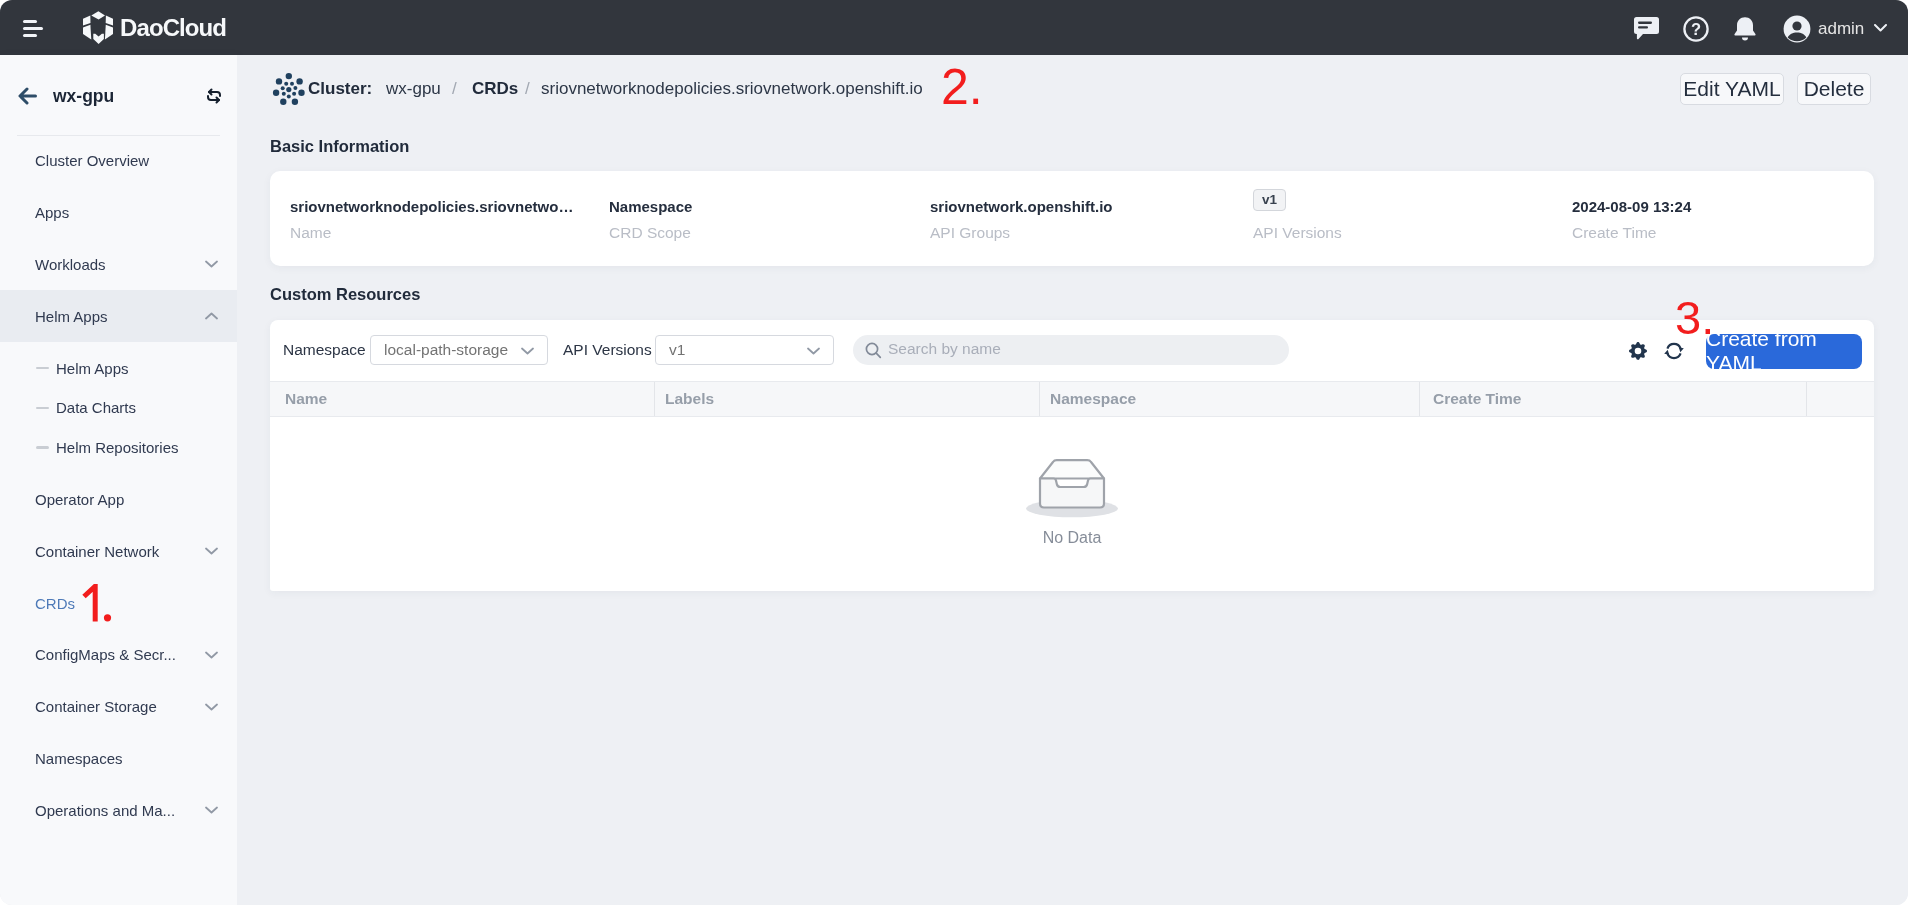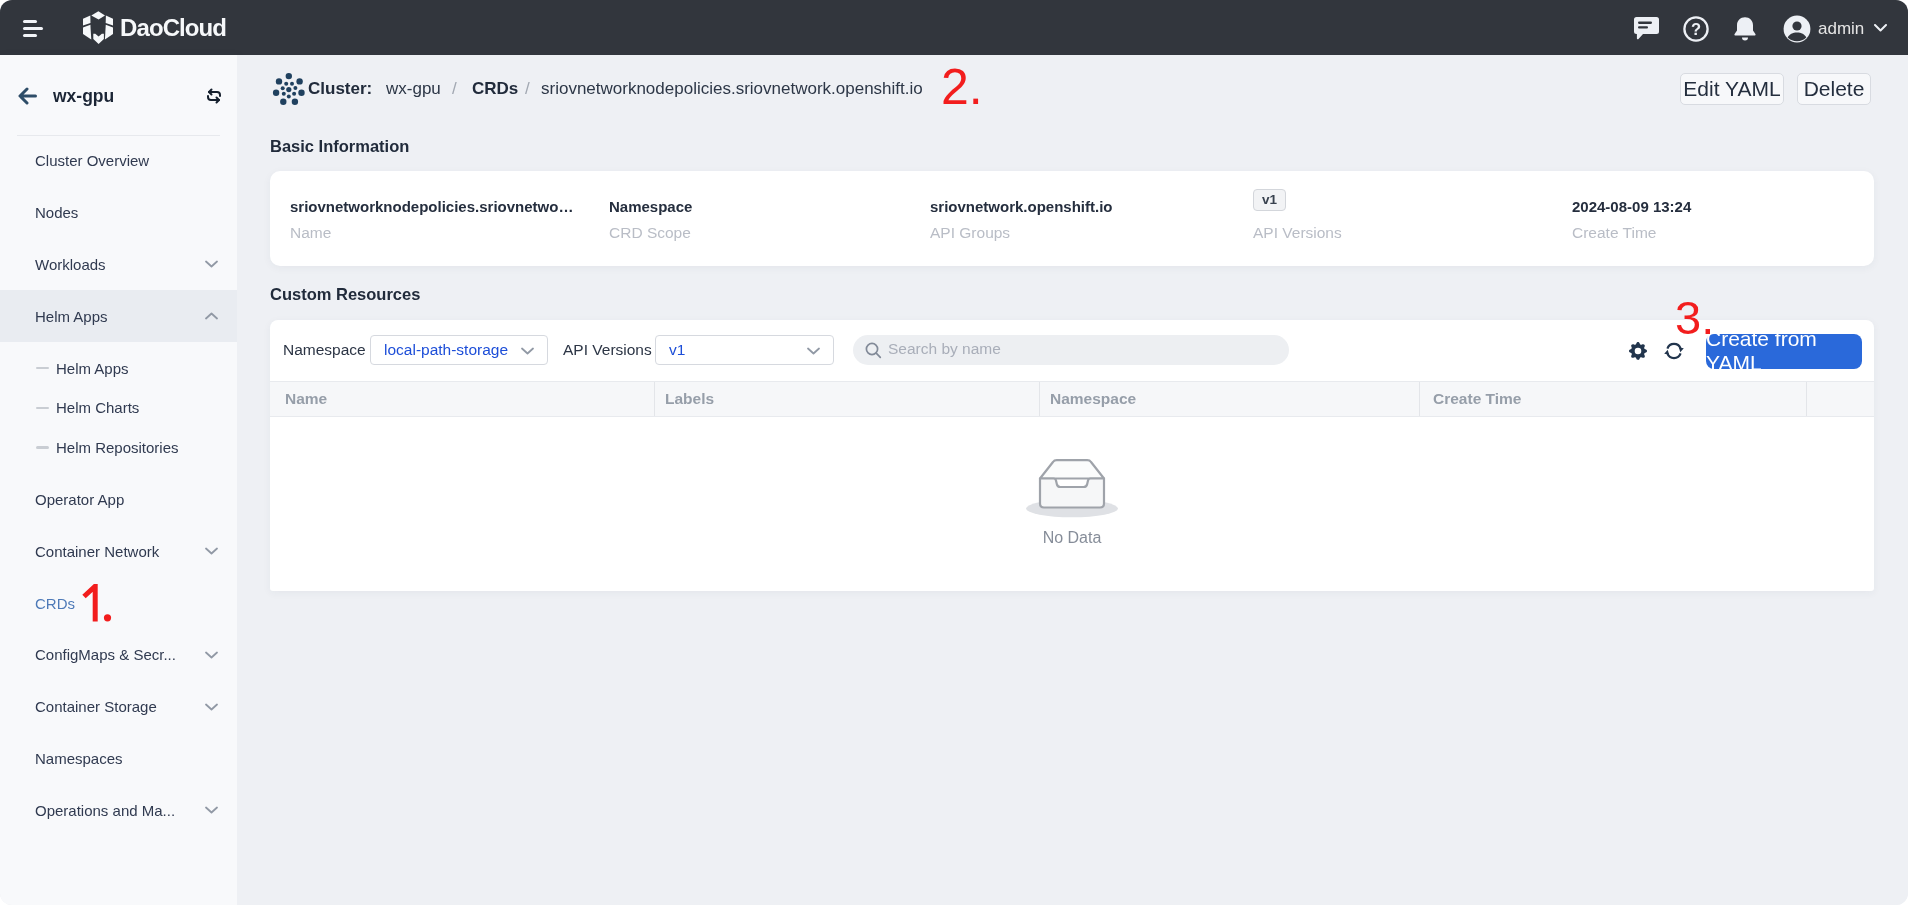--- a/index.html
+++ b/index.html
@@ -27,21 +27,21 @@
 .bc { position:absolute; top:11px; left:33px; right:33px; height:46px; }
 .bc-item { position:absolute; top:50%; transform:translateY(-50%); font-size:17px; color:#2d3747; white-space:nowrap; }
 .bold { font-weight:bold; color:#212b3b; }
 .slash { color:#a2a8b2; }
 .btn { position:absolute; height:32px; border:1px solid #d8dbe1; border-radius:5px; background:rgba(255,255,255,0.5); font-size:21px; color:#242e3e; display:flex; align-items:center; justify-content:center; }
 .h2 { position:absolute; left:33px; font-size:16.5px; font-weight:bold; color:#212b3b; }
 .card { position:absolute; left:33px; width:1604px; background:#fff; border-radius:10px; box-shadow:0 2px 8px rgba(40,50,70,0.05); }
 .f-val { position:absolute; top:27px; font-size:15px; font-weight:bold; color:#252e3e; white-space:nowrap; }
 .f-lab { position:absolute; top:53px; font-size:15.5px; color:#b9bdc6; white-space:nowrap; }
 .chip { display:inline-block; border:1px solid #d3d6db; background:#f2f3f5; border-radius:4px; font-size:13.5px; font-weight:bold; color:#39424f; padding:2px 8px 3px; position:relative; top:-4px; }
-.sel-box { position:absolute; height:30px; background:#fff; border:1px solid #d6d9df; border-radius:4px; font-size:15.5px; color:#1d4ed8; display:flex; align-items:center; padding-left:13px; }
+.sel-box { position:absolute; height:30px; background:#fff; border:1px solid #d6d9df; border-radius:4px; font-size:15.5px; color:#737373; display:flex; align-items:center; padding-left:13px; }
 .lab { position:absolute; font-size:15.5px; color:#2c3545; white-space:nowrap; }
 .search { position:absolute; left:583px; top:14.5px; width:436px; height:30px; background:#edeff2; border-radius:15px; }
 .search span { position:absolute; left:35px; top:5px; font-size:15.5px; color:#a9aeb9; }
 .cbtn { position:absolute; left:1436px; top:13.5px; width:156px; height:35.5px; background:#2a69da; border-radius:8px; color:#fff; font-size:21px; display:flex; align-items:center; justify-content:center; }
 .thead { position:absolute; left:0; right:0; top:61px; height:36px; background:#f6f7f9; border-top:1px solid #e8eaee; border-bottom:1px solid #e8eaee; }
 .th { position:absolute; top:0; height:100%; display:flex; align-items:center; font-size:15.5px; font-weight:bold; color:#969ea9; }
 .vsep { position:absolute; top:0; bottom:0; width:1px; background:#e3e5e9; }
 .ann { position:absolute; color:#f21d1d; font-size:50px; }
 .nodata { position:absolute; left:802px; top:138px; width:0; }
 </style>
@@ -100,30 +100,30 @@
     <div style="position:absolute;left:53px;top:31px;font-size:17.5px;font-weight:bold;color:#1b2535;">wx-gpu</div>
     <svg style="position:absolute;left:205px;top:31.5px;" width="18" height="18" viewBox="0 0 18 18">
       <path d="M4 5 h8 a3 3 0 0 1 3 3 v1" fill="none" stroke="#16202e" stroke-width="2" stroke-linecap="round"></path>
       <path d="M6.5 2.5 L4 5 L6.5 7.5" fill="none" stroke="#16202e" stroke-width="2" stroke-linecap="round" stroke-linejoin="round"></path>
       <path d="M14 13 H6 a3 3 0 0 1 -3 -3 V9" fill="none" stroke="#16202e" stroke-width="2" stroke-linecap="round"></path>
       <path d="M11.5 10.5 L14 13 L11.5 15.5" fill="none" stroke="#16202e" stroke-width="2" stroke-linecap="round" stroke-linejoin="round"></path>
     </svg>
     <div class="sb-divider" style="top:80px;"></div>
     <div class="menu" style="top:80px;">
       <div class="mi">Cluster Overview</div>
-      <div class="mi">Nodes</div>
+      <div class="mi">Apps</div>
       <div class="mi">Workloads<svg class="chev" width="13" height="8" viewBox="0 0 13 8">
             <polyline points="1,1.5 6.5,6.5 12,1.5" fill="none" stroke="#9199a5" stroke-width="1.8" stroke-linecap="round" stroke-linejoin="round"></polyline>
           </svg></div>
       <div class="mi sel">Helm Apps<svg class="chev" width="13" height="8" viewBox="0 0 13 8">
             <polyline points="1,6.5 6.5,1.5 12,6.5" fill="none" stroke="#9199a5" stroke-width="1.8" stroke-linecap="round" stroke-linejoin="round"></polyline>
           </svg></div>
       <div class="sub">
         <div class="si">Helm Apps</div>
-        <div class="si">Helm Charts</div>
+        <div class="si">Data Charts</div>
         <div class="si">Helm Repositories</div>
       </div>
       <div class="mi">Operator App</div>
       <div class="mi">Container Network<svg class="chev" width="13" height="8" viewBox="0 0 13 8">
             <polyline points="1,1.5 6.5,6.5 12,1.5" fill="none" stroke="#9199a5" stroke-width="1.8" stroke-linecap="round" stroke-linejoin="round"></polyline>
           </svg></div>
       <div class="mi crds">CRDs</div>
       <div class="mi">ConfigMaps &amp; Secr...<svg class="chev" width="13" height="8" viewBox="0 0 13 8">
             <polyline points="1,1.5 6.5,6.5 12,1.5" fill="none" stroke="#9199a5" stroke-width="1.8" stroke-linecap="round" stroke-linejoin="round"></polyline>
           </svg></div>

